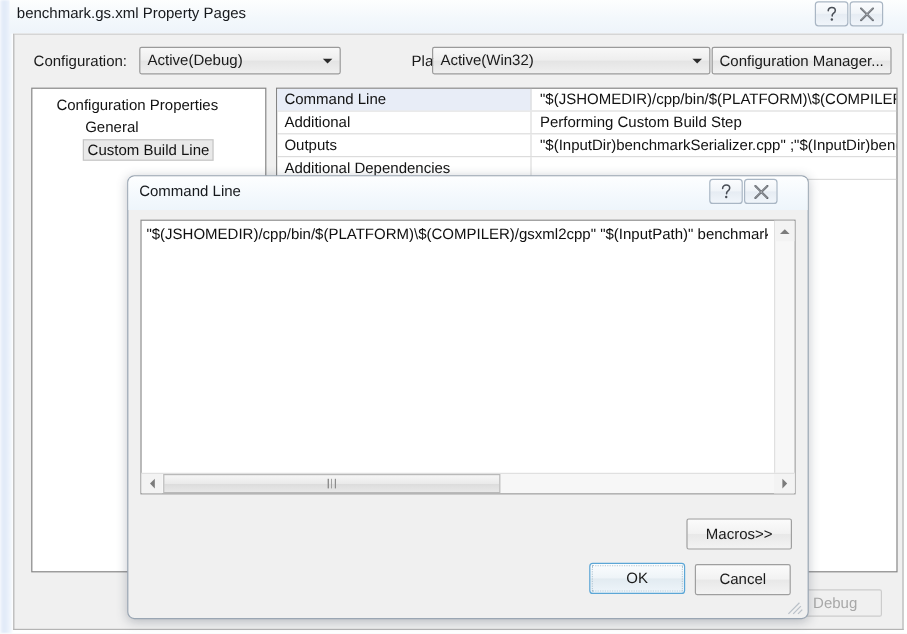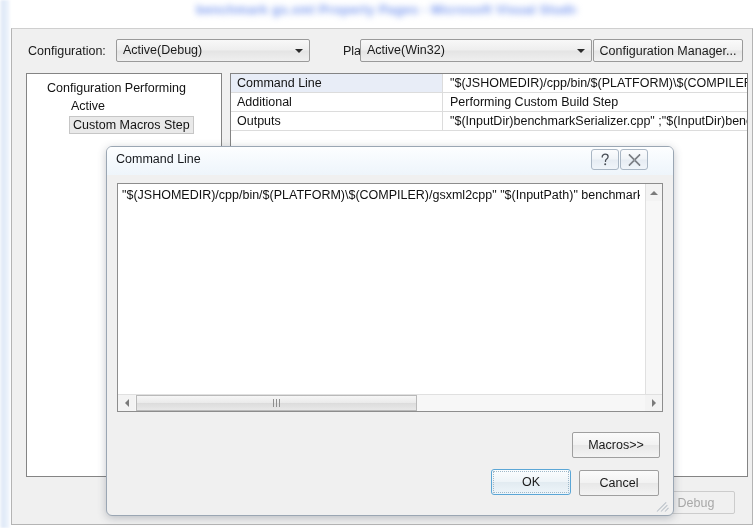--- a/index.html
+++ b/index.html
@@ -124,21 +124,21 @@
     white-space: nowrap;
   }
   .combo .combo-arrow {
     position: absolute;
     right: 6px; top: 9px;
     width: 0; height: 0;
     border-left: 4px solid transparent;
     border-right: 4px solid transparent;
     border-top: 4px solid #2b2b2b;
   }
-  #config-combo { left: 104px; width: 194px; }
+  #config-combo { left: 104px; width: 168px; }
   #platform-combo { left: 337px; width: 232px; margin-left: 11px; }
 
   #config-manager-btn {
     position: absolute;
     left: 581px; top: 2px;
     width: 150px; height: 23px;
     border: 1px solid #9a9a9a;
     border-radius: 2px;
     background: linear-gradient(to bottom,#fafafa 0%, #f1f1f1 48%, #e6e6e6 52%, #f2f2f2 100%);
     box-sizing: border-box;
@@ -424,20 +424,37 @@
 </head>
 <body>
 
 <div id="bg-desktop">
   <div id="bg-left-strip"></div>
   <div id="bg-vs-title">benchmark gs.xml Property Pages - Microsoft Visual Studio</div>
 </div>
 
 <div id="prop-window">
 
+  <div id="prop-titlebar">
+    <div id="prop-title-text">benchmark.gs.xml Property Pages</div>
+
+    <div class="titlebtn" id="prop-help-btn">
+      <svg width="11" height="13" viewBox="0 0 11 13" aria-hidden="true">
+        <path d="M2.2 4.0c0-1.7 1.3-2.8 3.0-2.8 1.7 0 2.9 1.0 2.9 2.5 0 1.2-0.6 1.8-1.6 2.5-0.8 0.6-1.0 1.0-1.0 1.8v0.4" fill="none" stroke="#4a4f57" stroke-width="1.3" stroke-linecap="round"></path>
+        <circle cx="5.2" cy="11.2" r="1.0" fill="#4a4f57"></circle>
+      </svg>
+    </div>
+
+    <div class="titlebtn" id="prop-close-btn">
+      <svg width="13" height="12" viewBox="0 0 13 12" aria-hidden="true">
+        <path d="M1.5 1 L11.5 11 M11.5 1 L1.5 11" stroke="#4a4f57" stroke-width="1.7" stroke-linecap="round"></path>
+        <path d="M1.5 1 L11.5 11 M11.5 1 L1.5 11" stroke="#ffffff" stroke-width="0.5" stroke-linecap="round"></path>
+      </svg>
+    </div>
+  </div>
 
   <div id="prop-body">
 
     <div id="config-row">
       <div class="field-label" id="config-label">Configuration:</div>
 
       <div class="combo" id="config-combo">
         <span class="combo-text">Active(Debug)</span>
         <span class="combo-arrow"></span>
       </div>
@@ -446,37 +463,41 @@
 
       <div class="combo" id="platform-combo">
         <span class="combo-text">Active(Win32)</span>
         <span class="combo-arrow"></span>
       </div>
 
       <button id="config-manager-btn" class="dlg-btn" style="position:absolute;">Configuration Manager...</button>
     </div>
 
     <div id="tree-pane">
-      <div class="tree-item" id="tree-root">Configuration Performing</div>
-      <div class="tree-item" id="tree-general">Active</div>
-      <div class="tree-item" id="tree-custom">Custom Macros Step</div>
+      <div class="tree-item" id="tree-root">Configuration Properties</div>
+      <div class="tree-item" id="tree-general">General</div>
+      <div class="tree-item" id="tree-custom">Custom Build Line</div>
     </div>
 
     <div id="grid-pane">
       <div class="grid-row selected">
         <div class="grid-name">Command Line</div>
         <div class="grid-value">"$(JSHOMEDIR)/cpp/bin/$(PLATFORM)\$(COMPILER)/g</div>
       </div>
       <div class="grid-row">
         <div class="grid-name">Additional</div>
         <div class="grid-value">Performing Custom Build Step</div>
       </div>
       <div class="grid-row">
         <div class="grid-name">Outputs</div>
         <div class="grid-value">"$(InputDir)benchmarkSerializer.cpp" ;"$(InputDir)bench</div>
+      </div>
+      <div class="grid-row">
+        <div class="grid-name">Additional Dependencies</div>
+        <div class="grid-value"></div>
       </div>
     </div>
 
     <button class="dlg-btn" id="outer-ok-btn">OK</button>
     <button class="dlg-btn" id="outer-cancel-btn">Cancel</button>
     <button class="dlg-btn" id="outer-apply-btn" disabled="">Debug</button>
   </div>
 </div>
 
 <div id="cmd-dialog">

